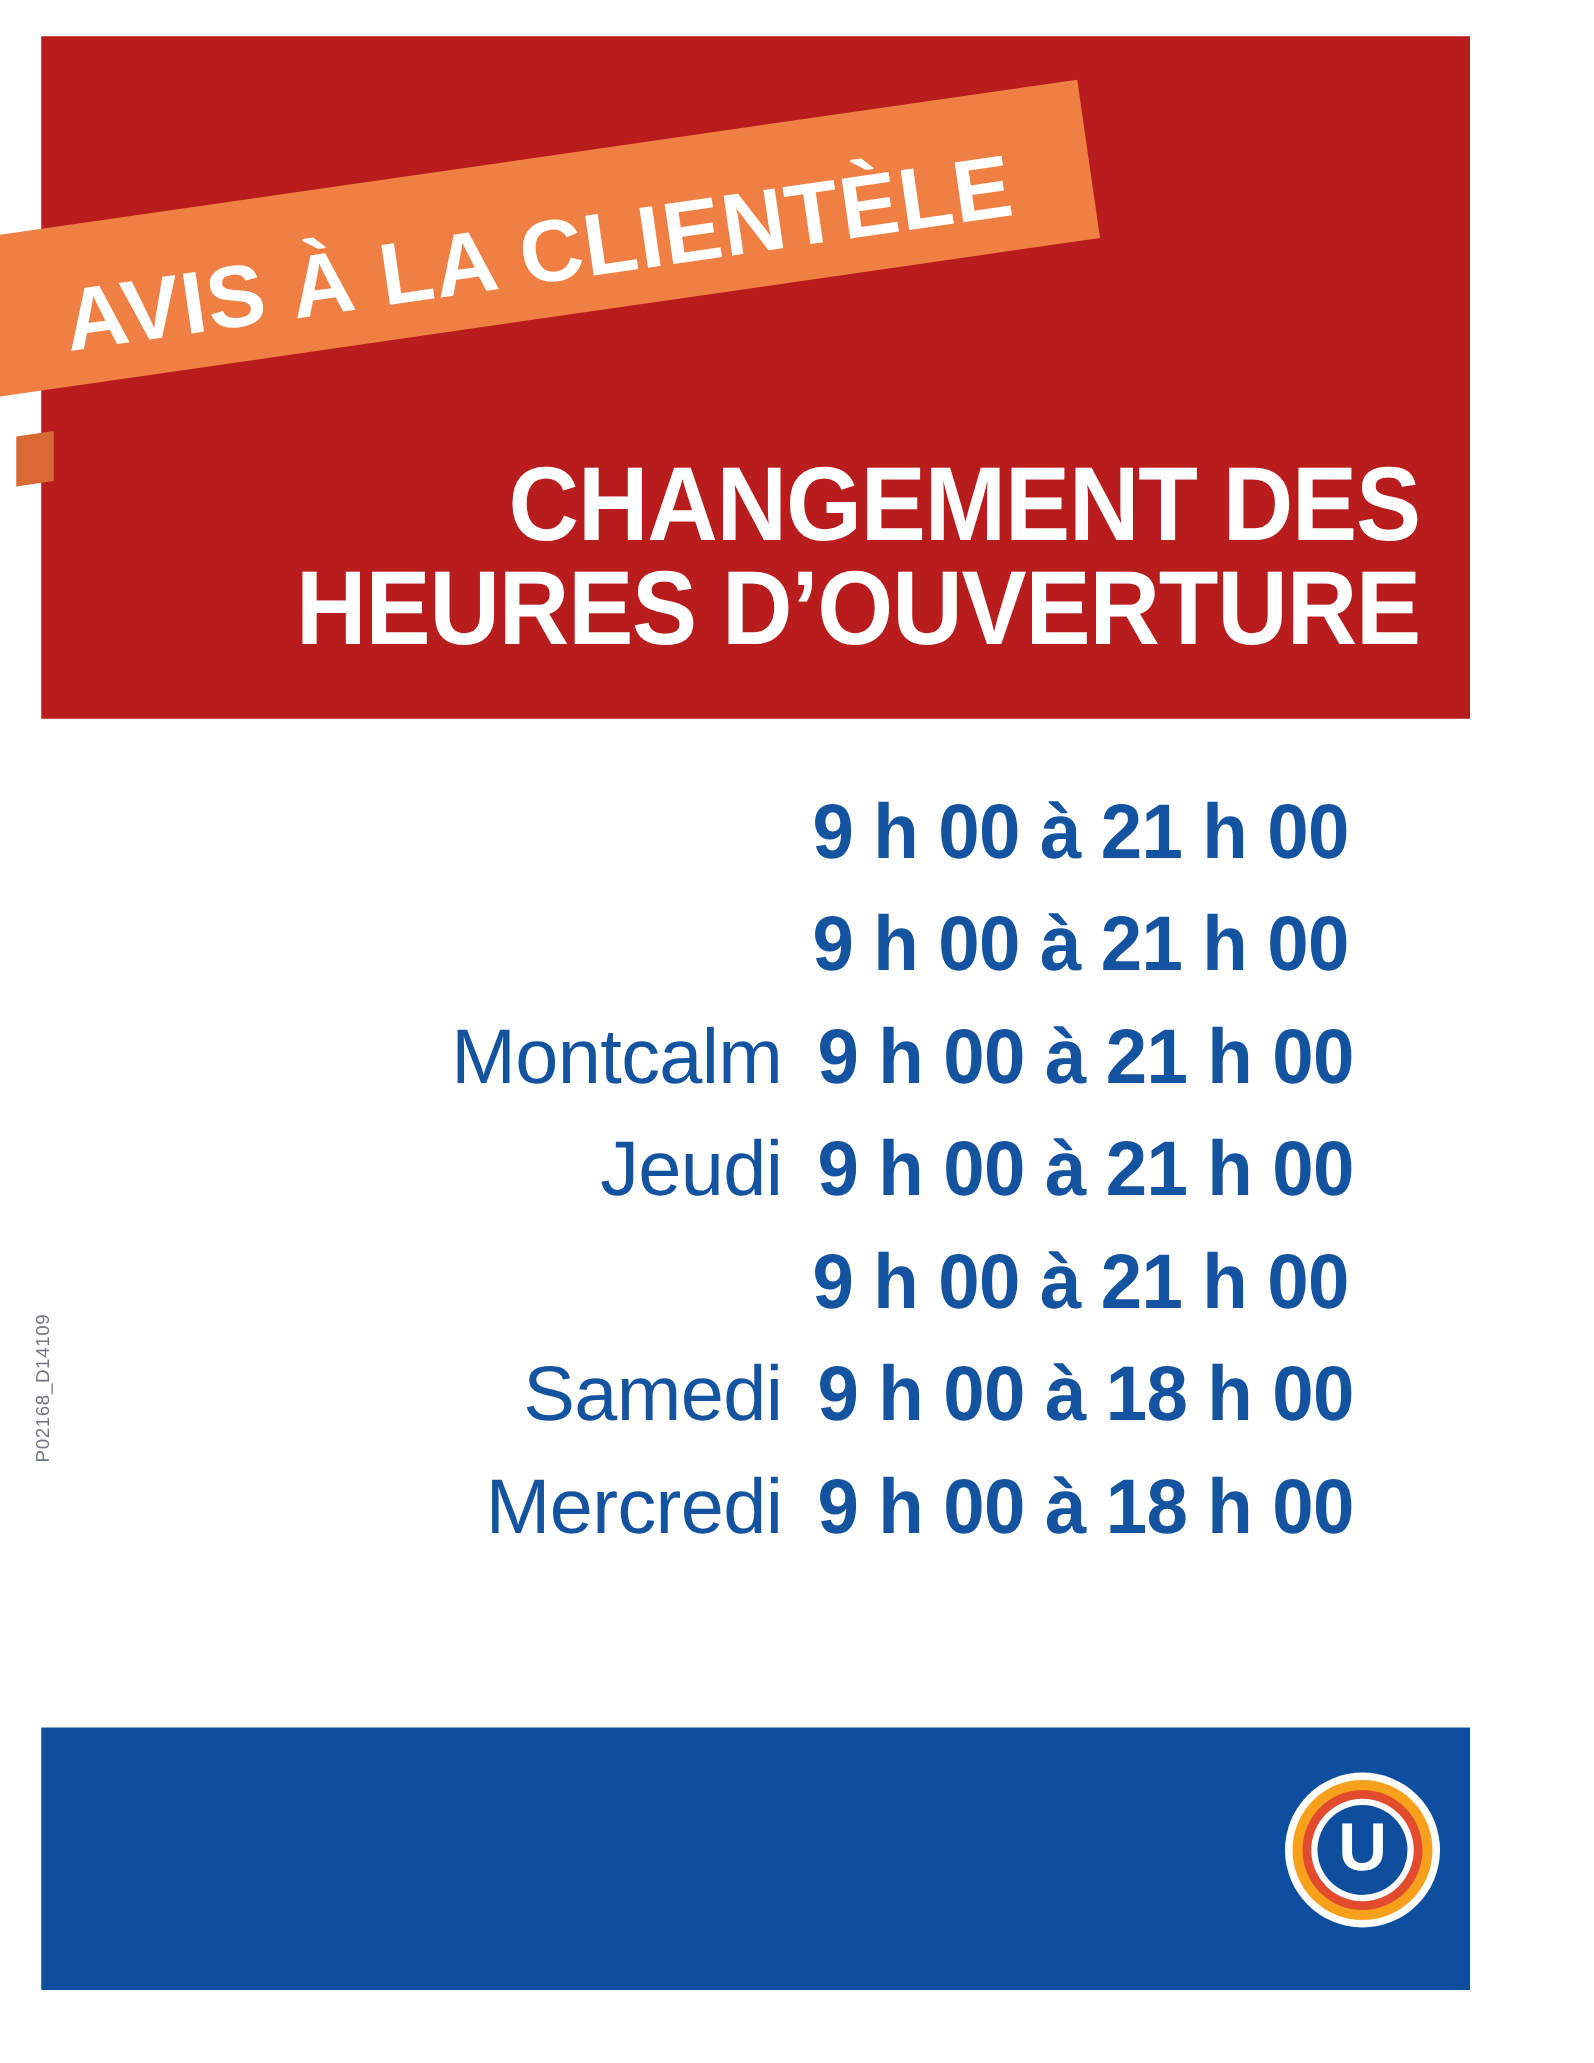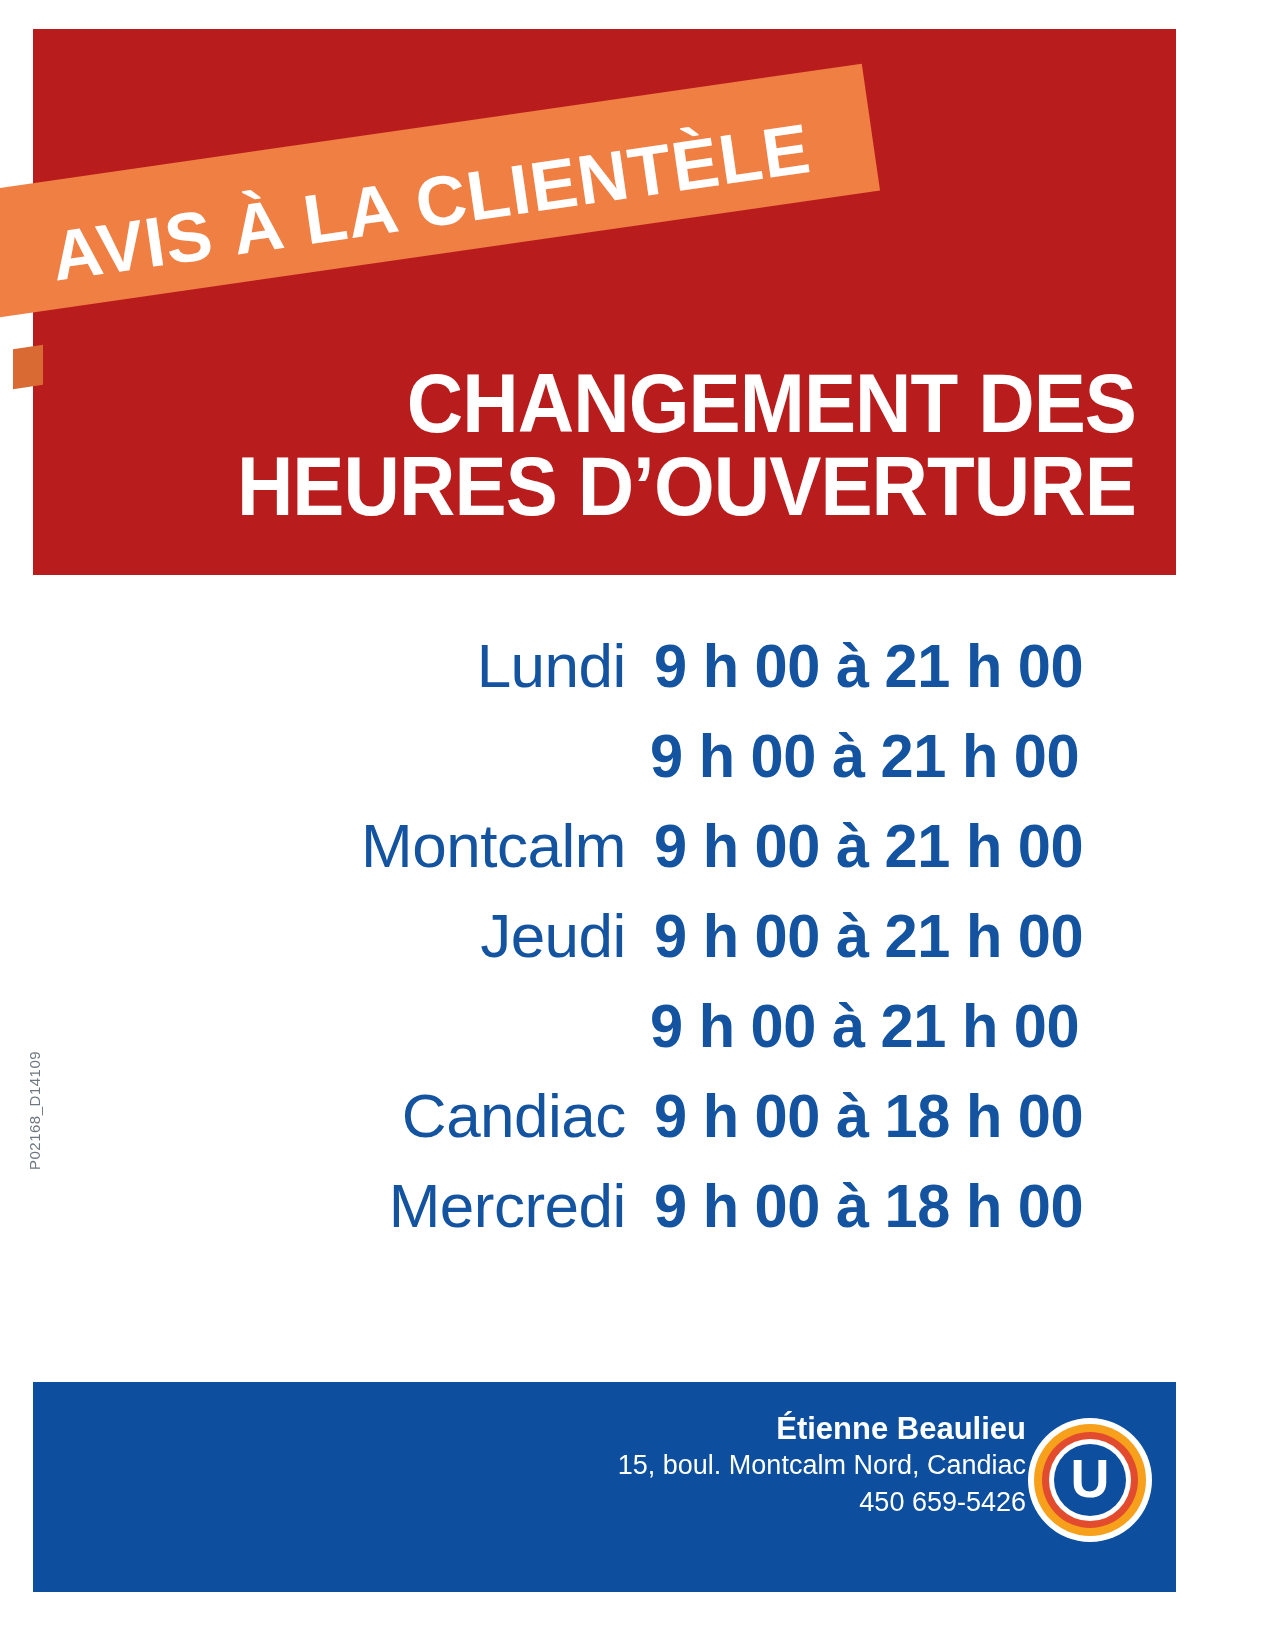--- a/index.html
+++ b/index.html
@@ -249,21 +249,20 @@
 
   <div class="ribbon-wrap">
     <div class="ribbon-tail"></div>
     <div class="ribbon"></div>
     <div class="ribbon-text">AVIS À LA CLIENTÈLE</div>
   </div>
 
   <div class="hours">
 
     <div class="hours-row">
-      <div class="day">Lundi</div>
       <div class="time">9 h 00 à 21 h 00</div>
     </div>
 
     <div class="hours-row">
       <div class="time">9 h 00 à 21 h 00</div>
     </div>
 
     <div class="hours-row">
       <div class="day">Montcalm</div>
       <div class="time">9 h 00 à 21 h 00</div>
@@ -272,39 +271,34 @@
     <div class="hours-row">
       <div class="day">Jeudi</div>
       <div class="time">9 h 00 à 21 h 00</div>
     </div>
 
     <div class="hours-row">
       <div class="time">9 h 00 à 21 h 00</div>
     </div>
 
     <div class="hours-row">
-      <div class="day">Candiac</div>
+      <div class="day">Samedi</div>
       <div class="time">9 h 00 à 18 h 00</div>
     </div>
 
     <div class="hours-row">
       <div class="day">Mercredi</div>
       <div class="time">9 h 00 à 18 h 00</div>
     </div>
 
   </div>
 
   <div class="side-code">P02168_D14109</div>
 
   <div class="footer-band">
-    <div class="footer-text">
-      <div class="footer-name">Étienne Beaulieu</div>
-      <div class="footer-addr">15, boul. Montcalm Nord, Candiac</div>
-      <div class="footer-phone">450 659-5426</div>
-    </div>
 
     <div class="logo">
       <div class="logo-ring-outer"></div>
       <div class="logo-ring-orange"></div>
       <div class="logo-ring-red"></div>
       <div class="logo-ring-white"></div>
       <div class="logo-inner-blue"></div>
       <div class="logo-u">U</div>
     </div>
   </div>

